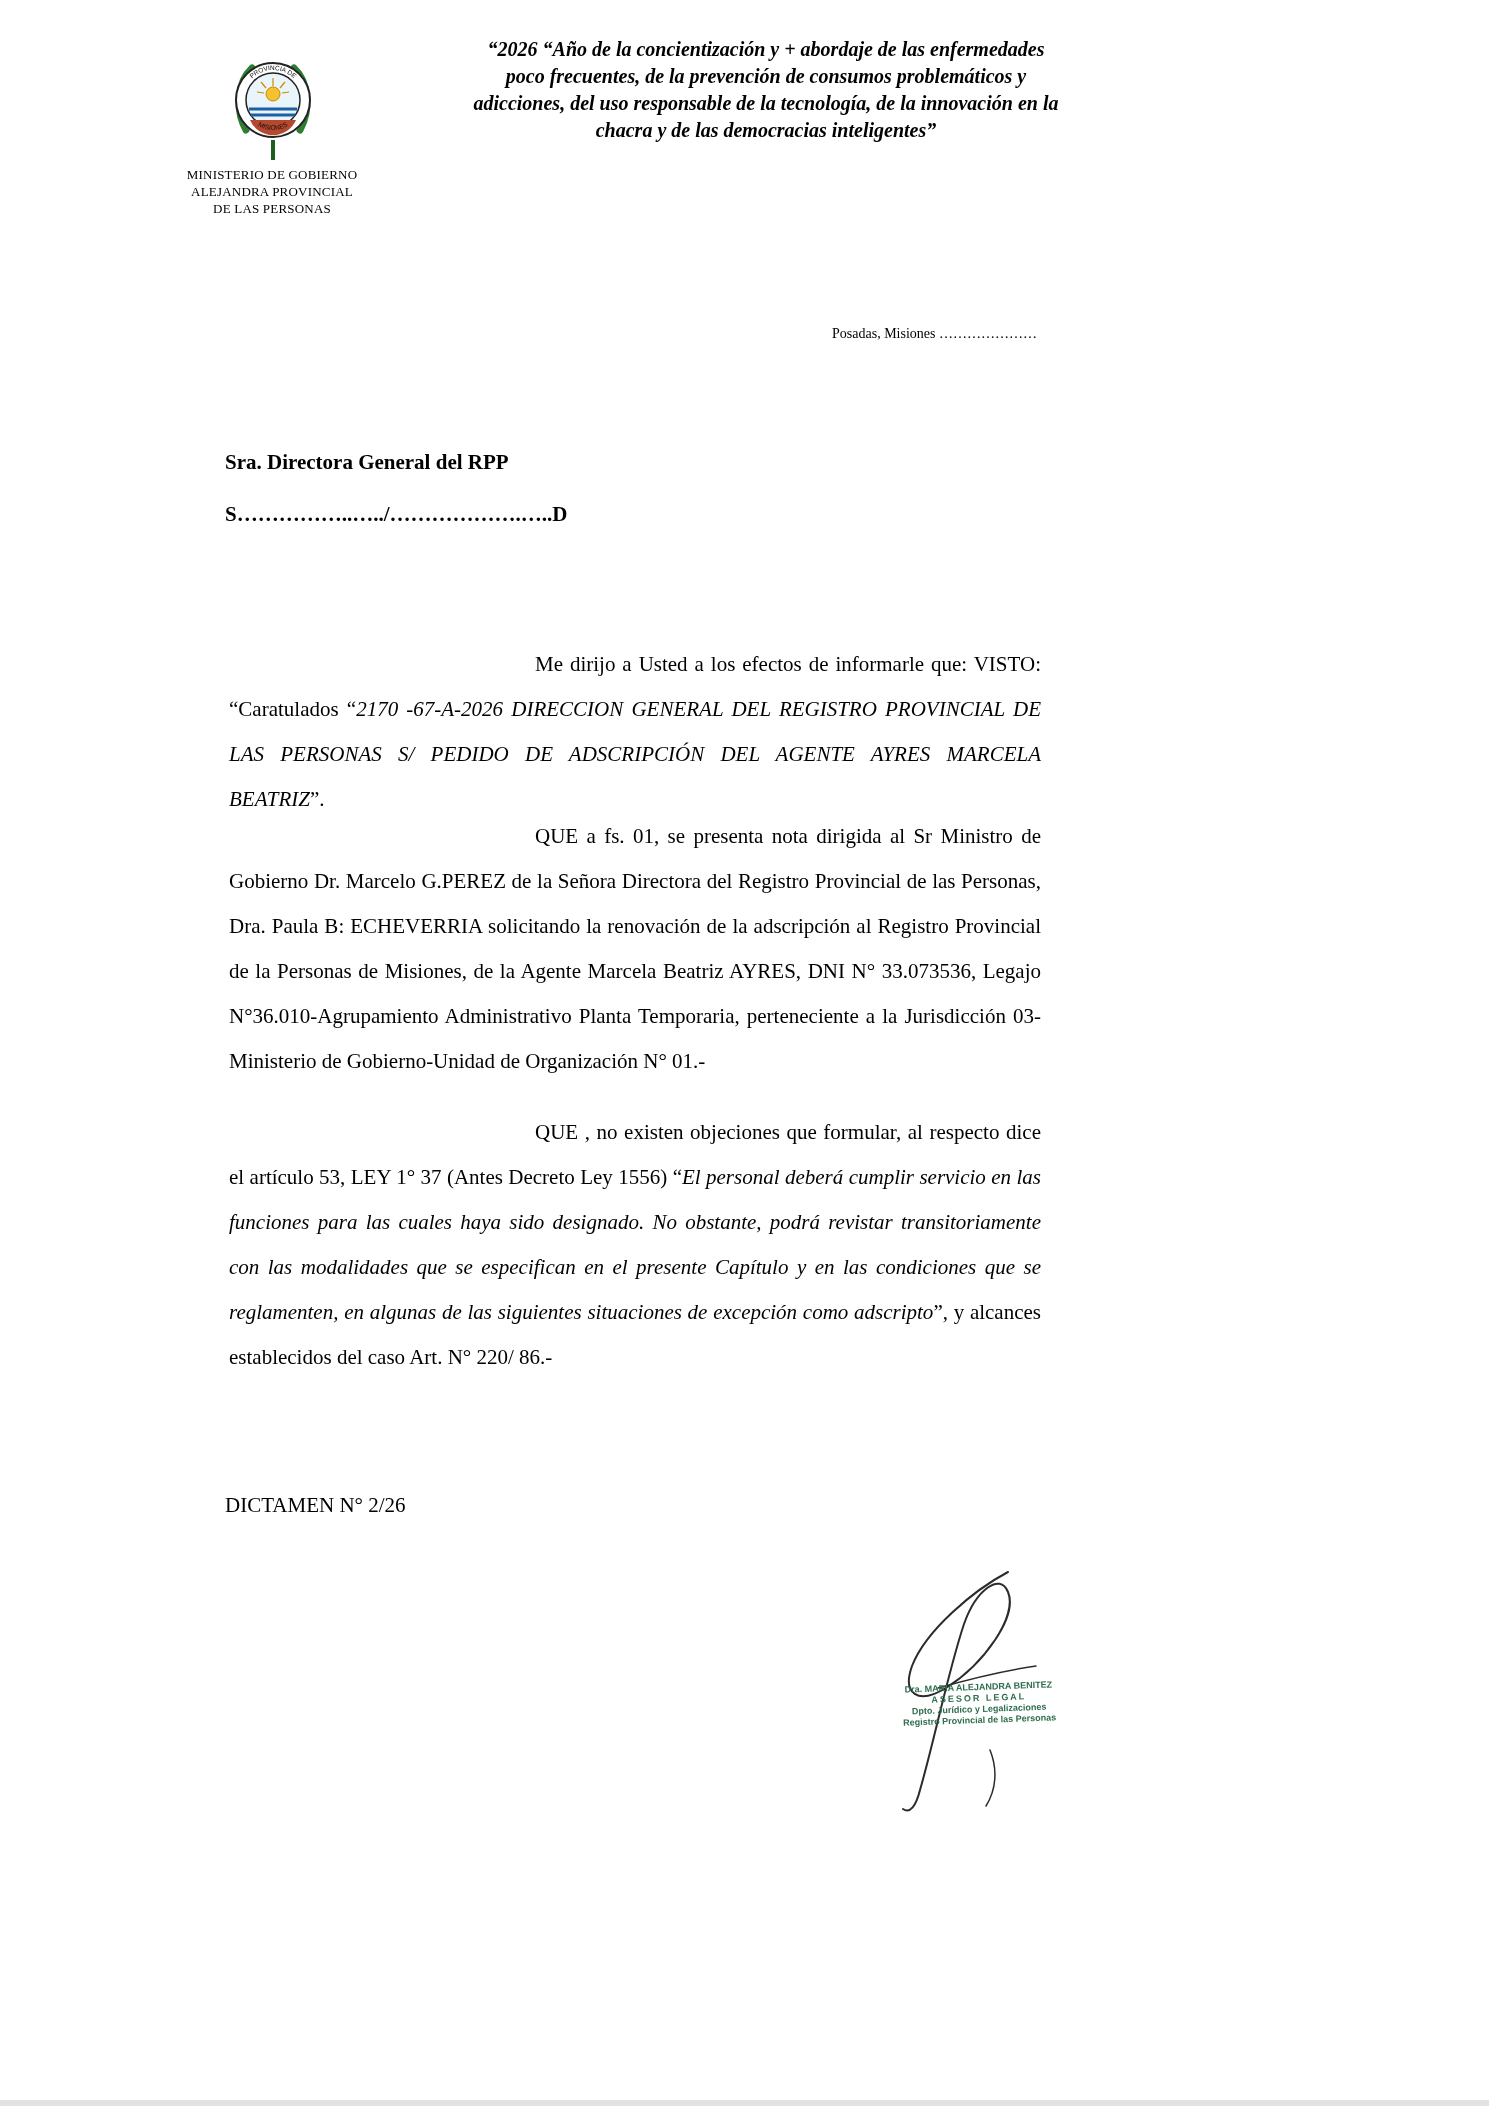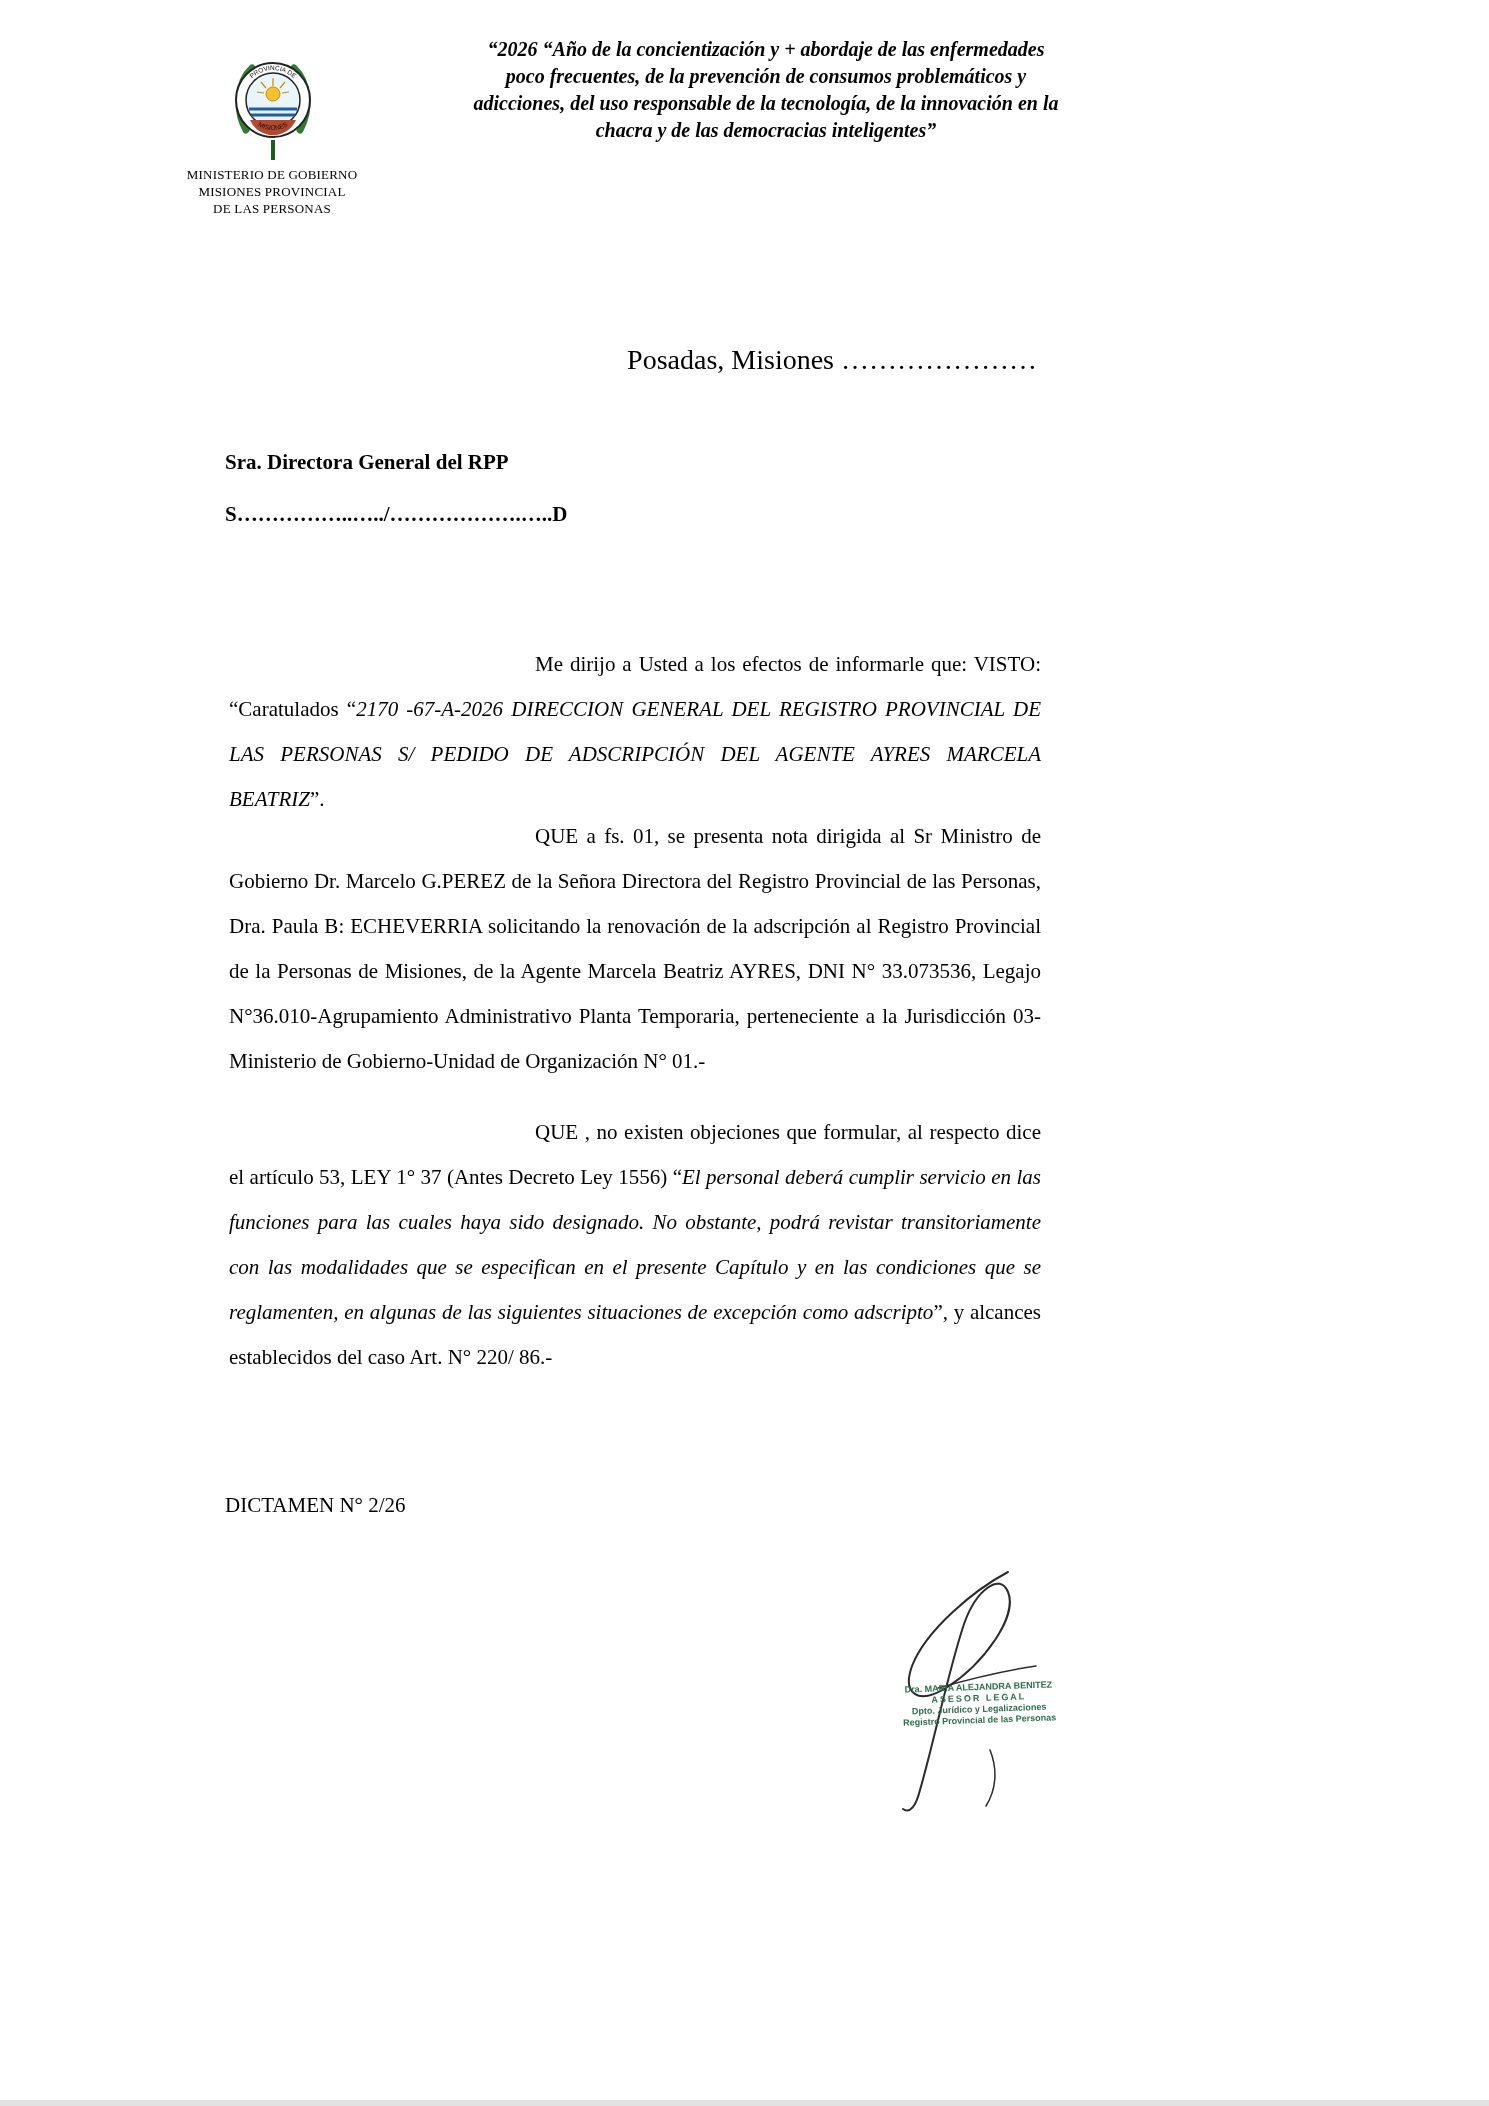--- a/index.html
+++ b/index.html
@@ -49,24 +49,24 @@
     font-style: italic;
     font-size: 20px;
     line-height: 27px;
     text-align: center;
   }
 
   
   .date-line {
     position: absolute;
     left: 225px;
-    top: 344px;
+    top: 326px;
     width: 812px;
     text-align: right;
-    font-size: 28px;
+    font-size: 14px;
   }
 
   
   .recipient {
     position: absolute;
     left: 225px;
     top: 436px;
     font-weight: bold;
     font-size: 21px;
     line-height: 52px;
@@ -176,21 +176,21 @@
         <textPath href="#arcTop" startOffset="50%" text-anchor="middle">PROVINCIA DE</textPath>
       </text>
       <text font-size="6.5" font-family="Liberation Sans, sans-serif" fill="#111">
         <textPath href="#arcBot" startOffset="50%" text-anchor="middle">MISIONES</textPath>
       </text>
     </svg>
   </div>
 
   <div class="ministry">
     <div>MINISTERIO DE GOBIERNO</div>
-    <div>MISIONES PROVINCIAL</div>
+    <div>ALEJANDRA PROVINCIAL</div>
     <div>DE LAS PERSONAS</div>
   </div>
 
   <div class="quote">“2026 “Año de la concientización y + abordaje de las enfermedades poco frecuentes, de la prevención de consumos problemáticos y adicciones, del uso responsable de la tecnología, de la innovación en la chacra y de las democracias inteligentes”</div>
 
   <div class="date-line">Posadas, Misiones …………………</div>
 
   <div class="recipient">
     <div>Sra. Directora General del RPP</div>
     <div>S……………..…../……………….…..D</div>

